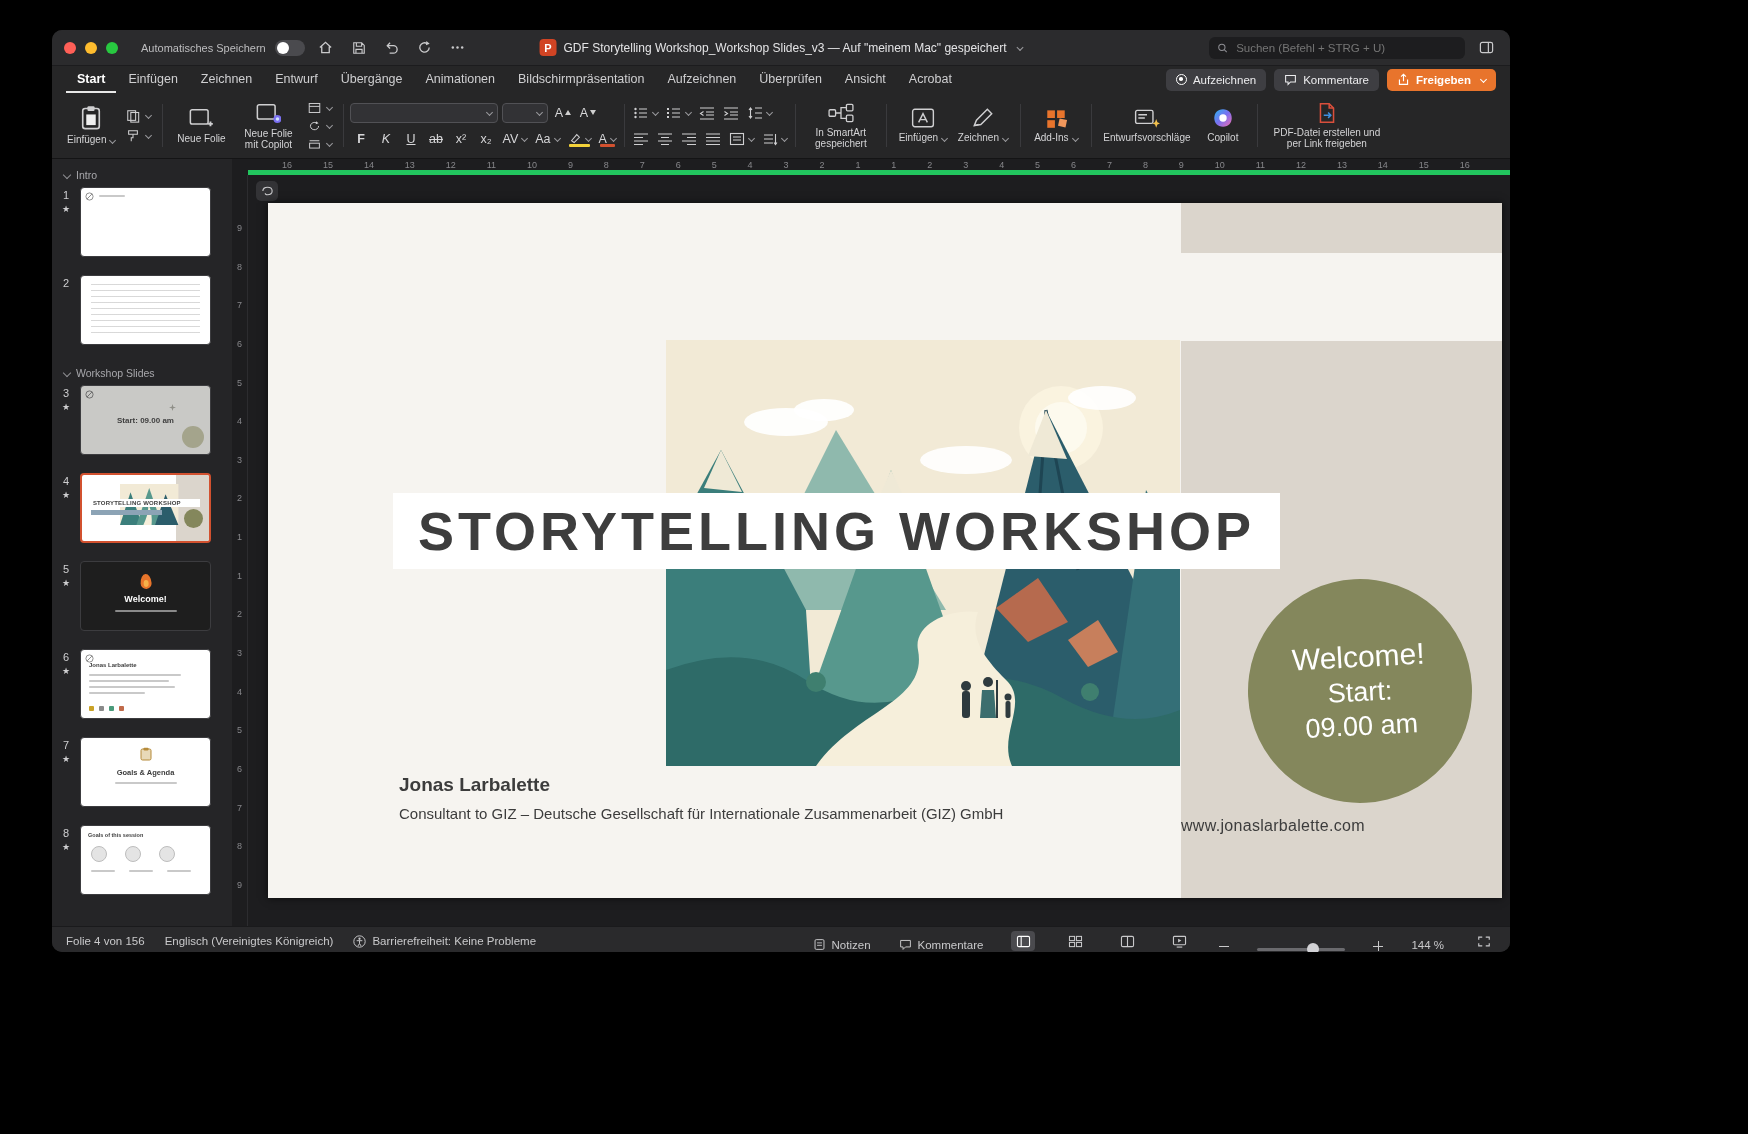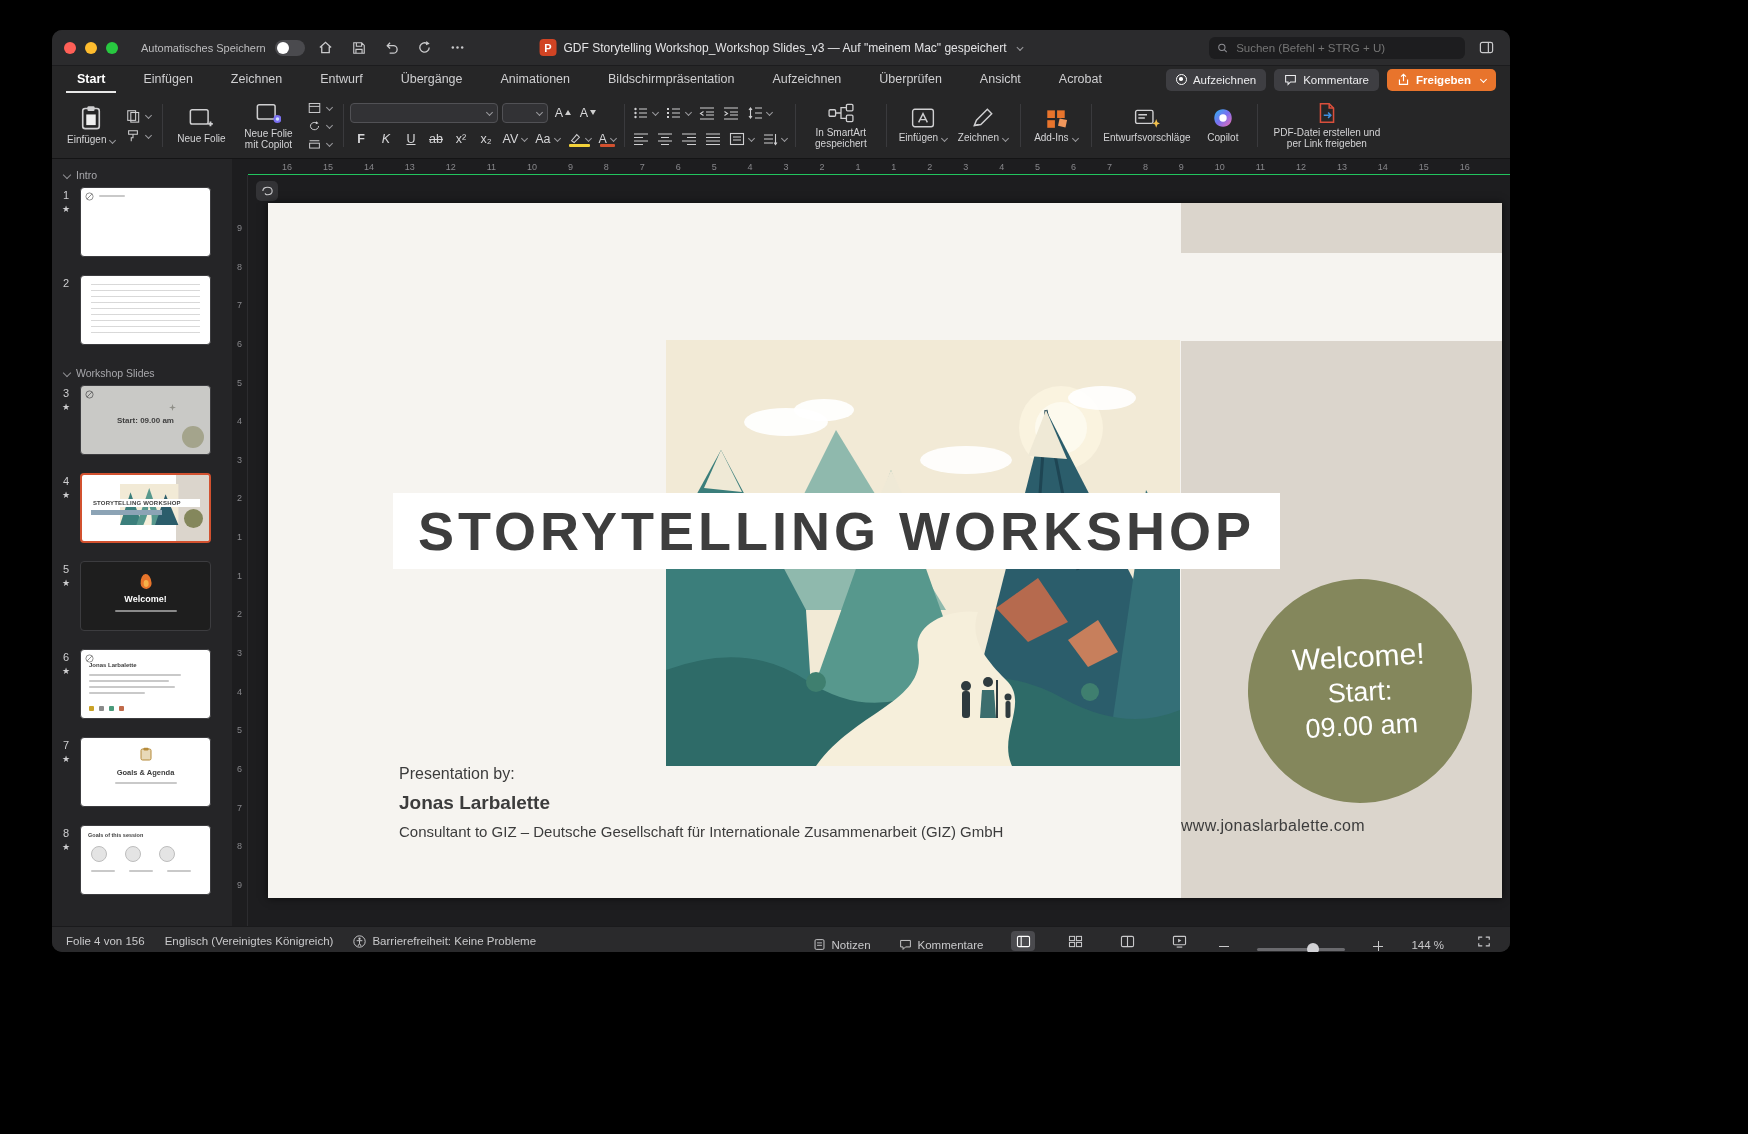--- a/index.html
+++ b/index.html
@@ -18,21 +18,21 @@
   .tbtn{width:24px;height:22px;display:flex;align-items:center;justify-content:center;border-radius:4px;}
   .doc-title{position:absolute;left:50%;transform:translateX(-50%);display:flex;align-items:center;gap:7px;white-space:nowrap;}
   .ppticon{width:17px;height:17px;border-radius:4px;background:#d14424;color:#fff;font-size:11px;font-weight:bold;display:flex;align-items:center;justify-content:center;}
   .doc-title .t{font-size:12px;color:#e4e4e6;}
   .search{margin-left:auto;width:256px;height:22px;border-radius:6px;background:#1d1d1f;display:flex;align-items:center;gap:6px;padding:0 8px;}
   .search input{background:transparent;border:none;outline:none;color:#8e8e93;font-size:11.5px;width:100%;font-family:"Liberation Sans",sans-serif;}
   .chv{display:inline-block;width:5px;height:5px;border-right:1.4px solid #9a9a9e;border-bottom:1.4px solid #9a9a9e;transform:rotate(45deg);vertical-align:2px;margin-left:4px;flex:none;}
 
   
   .tabrow{height:27px;display:flex;align-items:center;padding:0 14px;background:#262627;}
-  .tabs{display:flex;gap:16px;font-size:12.5px;color:#cfcfd1;height:100%;align-items:stretch;}
+  .tabs{display:flex;gap:1px;font-size:12.5px;color:#cfcfd1;height:100%;align-items:stretch;}
   .tabs span{padding:5px 11px 6px;display:flex;align-items:center;}
   .tabs span:first-child{color:#fff;font-weight:bold;box-shadow:inset 0 -2px 0 #e8e8e8;}
   .tab-actions{margin-left:auto;display:flex;gap:8px;align-items:center;}
   .pillbtn{height:22px;border-radius:5px;background:#3e3e42;color:#ececee;font-size:11.5px;display:flex;align-items:center;gap:6px;padding:0 10px;}
   .pillbtn.share{background:#e8742c;color:#fff;font-weight:bold;}
   .rec{width:11px;height:11px;border:1.5px solid #fff;border-radius:50%;position:relative;flex:none;}
   .rec:after{content:"";position:absolute;left:2.2px;top:2.2px;width:3.6px;height:3.6px;border-radius:50%;background:#fff;}
 
   
   .ribbon{height:66px;background:#262627;border-bottom:1px solid #141415;display:flex;align-items:stretch;padding:4px 8px;gap:4px;}
@@ -85,21 +85,21 @@
   .iconrow{position:absolute;left:8px;bottom:7px;display:flex;gap:5px;}
   .iconrow i{width:5px;height:5px;border-radius:1px;display:block;}
   .t7 .clip{position:absolute;left:50%;top:9px;transform:translateX(-50%);}
   .t7 .txt{position:absolute;left:0;right:0;top:30px;text-align:center;font-size:7.5px;font-weight:bold;color:#3d3d3d;}
   .t8 .txt{position:absolute;left:7px;top:6px;font-size:5.5px;font-weight:bold;color:#3d3d3d;}
   .t8 .circles{position:absolute;left:10px;top:20px;display:flex;gap:18px;}
   .t8 .circles i{width:16px;height:16px;border-radius:50%;background:#e4e4e4;border:1px solid #bdbdbd;display:block;}
 
   
   .canvas{flex:1;position:relative;background:#1d1d1f;}
-  .hruler{position:absolute;left:16px;right:0;top:0;height:16px;display:flex;justify-content:space-between;align-items:center;padding:0 40px 0 34px;color:#87878b;font-size:9px;border-bottom:1px solid #22c55e;}
+  .hruler{position:absolute;left:16px;right:0;top:0;height:16px;display:flex;justify-content:space-between;align-items:center;padding:0 40px 0 34px;color:#87878b;font-size:9px;border-bottom:5px solid #22c55e;}
   .vruler{position:absolute;left:0;top:16px;bottom:0;width:16px;display:flex;flex-direction:column;justify-content:space-between;align-items:center;padding:48px 0 36px;color:#87878b;font-size:9px;border-right:1px solid #2c2c2f;}
   .toolbadge{position:absolute;left:24px;top:22px;width:22px;height:20px;border-radius:5px;background:#333336;display:flex;align-items:center;justify-content:center;}
 
   .slide{position:absolute;left:36px;top:44px;width:1234px;height:695px;background:#f6f4f0;box-shadow:0 0 8px rgba(0,0,0,.65);}
   .beige{position:absolute;left:913px;top:0;width:321px;height:695px;background:#dbd5cc;}
   .logoband{position:absolute;left:913px;top:50px;width:321px;height:88px;background:#f6f4f0;}
   .geologo{position:absolute;left:985px;top:58px;display:flex;align-items:center;gap:8px;}
   .geo-ge{font-size:33px;font-weight:bold;color:#2b7bd3;letter-spacing:-1px;line-height:1;}
   .geo-cap{font-size:14.5px;color:#2b7bd3;line-height:1.15;}
   .illu{position:absolute;left:398px;top:137px;width:514px;height:426px;}
@@ -807,21 +807,20 @@
           <span class="t">STORYTELLING WORKSHOP</span>
         </div>
 
         <div class="badge">
           <span class="l1">Welcome!</span>
           <span class="l2">Start:</span>
           <span class="l3">09.00 am</span>
         </div>
 
         <div class="presented">
-          <div class="lab">Presentation by:</div>
           <div class="name">Jonas Larbalette</div>
           <div class="role">Consultant to GIZ – Deutsche Gesellschaft für Internationale Zusammenarbeit (GIZ) GmbH</div>
         </div>
 
         <div class="website">www.jonaslarbalette.com</div>
       </div>
     </div>
   </div>
 
   <div class="statusbar">

